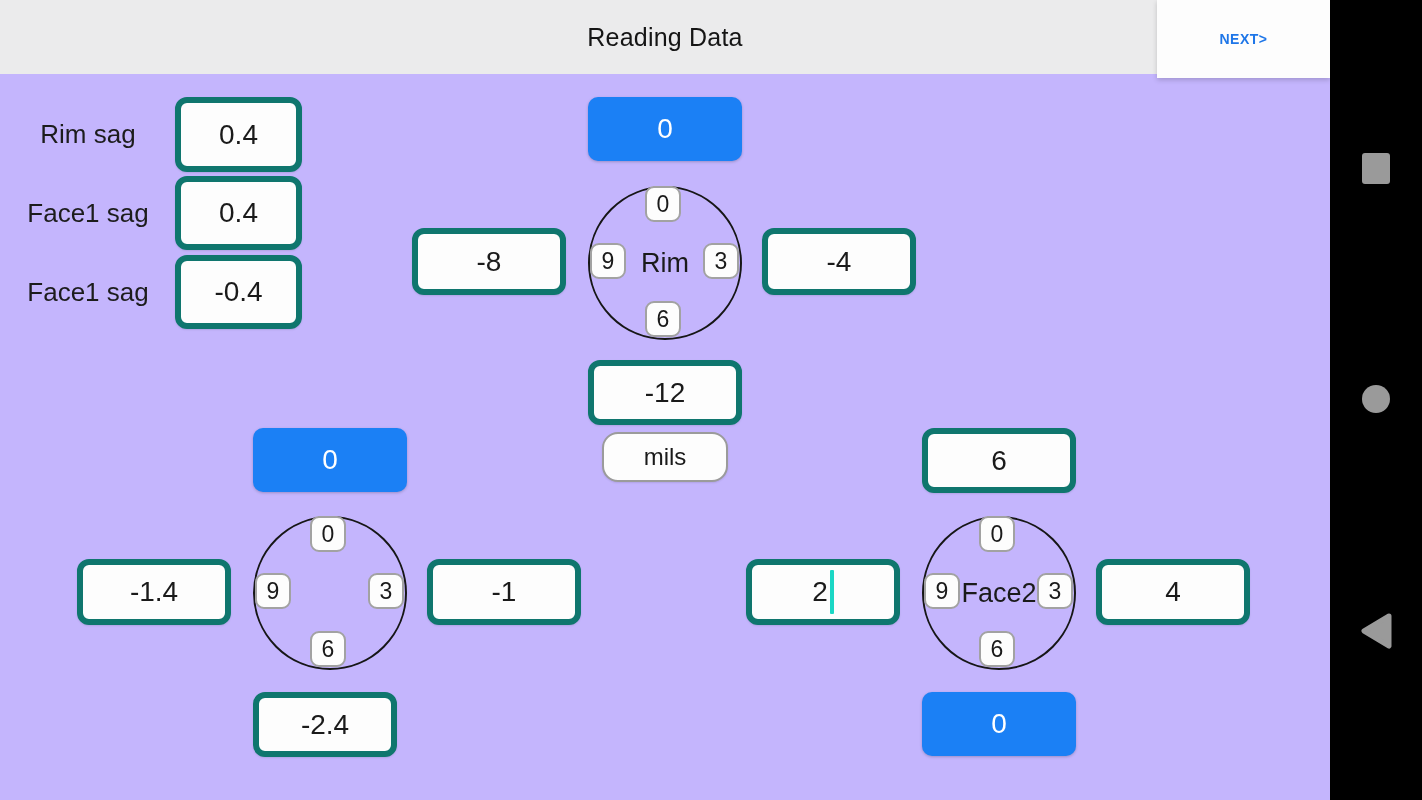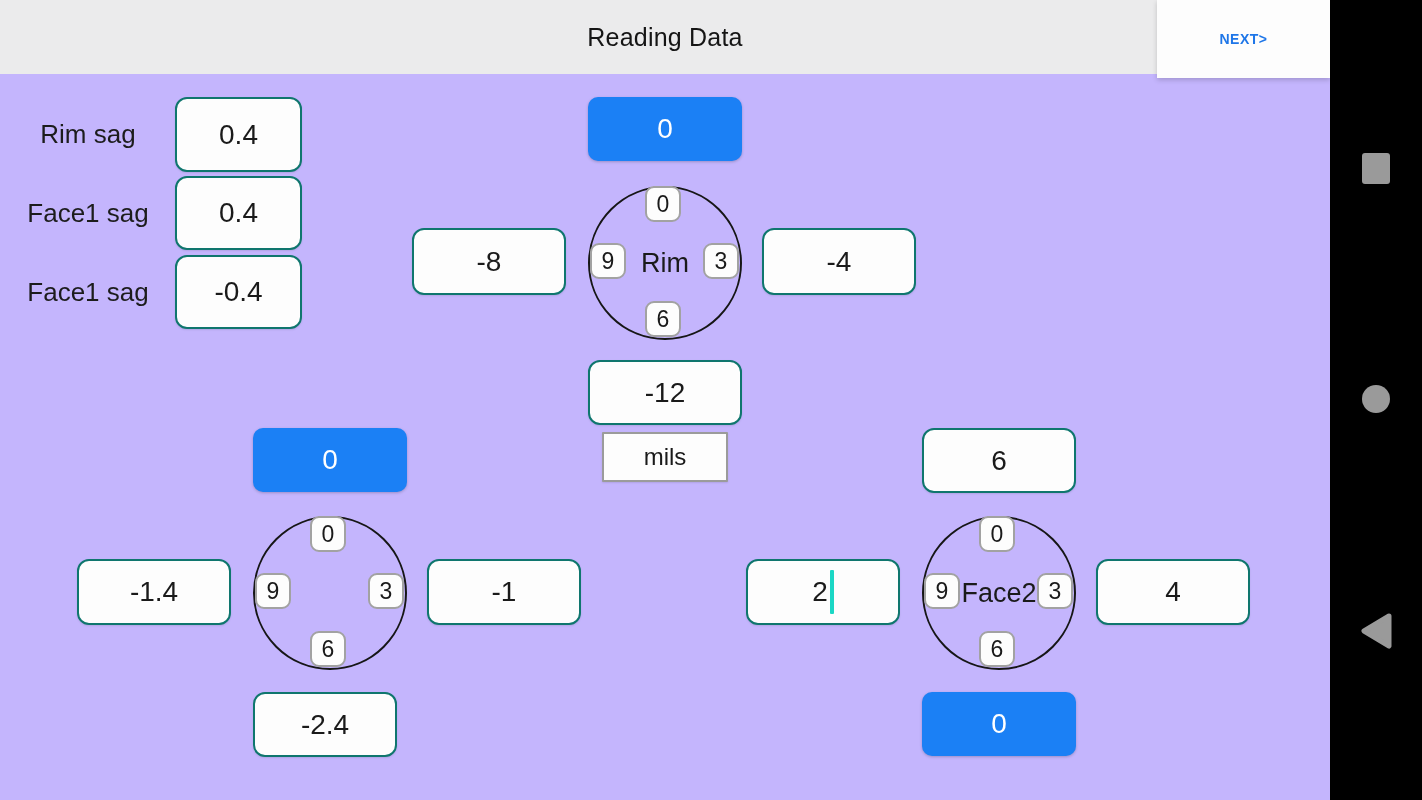--- a/index.html
+++ b/index.html
@@ -6,33 +6,33 @@
   body{font-family:"Liberation Sans", sans-serif; background:#000;}
   .screen{position:relative;width:1422px;height:800px;overflow:hidden;background:#000;}
   .app{position:absolute;left:0;top:0;width:1330px;height:800px;background:#c4b5fd;}
   .topbar{position:absolute;left:0;top:0;width:1330px;height:74px;background:#ebebec;}
   .title{position:absolute;left:0;top:0;width:1330px;height:74px;display:flex;align-items:center;justify-content:center;
          font-size:25px;font-weight:500;color:#151515;letter-spacing:.2px;}
   .next-panel{position:absolute;left:1157px;top:0;width:173px;height:78px;background:#fdfdfd;
          box-shadow:0 2px 5px rgba(0,0,0,.18);display:flex;align-items:center;justify-content:center;cursor:pointer;}
   .next-text{color:#1e76e8;font-size:14px;font-weight:700;letter-spacing:.5px;}
 
-  .box{position:absolute;background:#fdfdfd;border:2px solid #0f766e;border-radius:12px;
+  .box{position:absolute;background:#fdfdfd;border:6px solid #0f766e;border-radius:12px;
        display:flex;align-items:center;justify-content:center;font-size:28px;color:#1a1a1a;
        box-shadow:0 1px 2px rgba(0,0,0,.10);box-sizing:border-box;}
   .btn-blue{position:absolute;background:#1b80f5;border:none;border-radius:10px;display:flex;align-items:center;
        justify-content:center;font-size:28px;color:#fff;box-shadow:0 1px 3px rgba(0,0,0,.22);box-sizing:border-box;cursor:pointer;}
   .sag-label{position:absolute;left:0;width:176px;height:75px;display:flex;align-items:center;justify-content:center;
        font-size:26px;color:#1c1c1c;}
   .dial-circle{position:absolute;border:2px solid #161616;border-radius:50%;box-sizing:border-box;}
   .dial-name{position:absolute;display:flex;align-items:center;justify-content:center;
        font-size:27px;color:#1a1a1a;pointer-events:none;}
   .pos-box{position:absolute;width:36px;height:36px;background:#fdfdfd;border:2px solid #a2a2a2;border-radius:9px;
        display:flex;align-items:center;justify-content:center;font-size:23px;color:#1a1a1a;box-sizing:border-box;}
-  .units{position:absolute;background:#fdfdfd;border:2px solid #9b9b9b;border-radius:1px;display:flex;align-items:center;
+  .units{position:absolute;background:#fdfdfd;border:2px solid #9b9b9b;border-radius:16px;display:flex;align-items:center;
        justify-content:center;font-size:24px;color:#1a1a1a;box-sizing:border-box;box-shadow:0 1px 2px rgba(0,0,0,.10);cursor:pointer;}
   .caret{width:4px;height:44px;background:#1bd7c5;margin-left:2px;border-radius:1px;}
 
   .navbar{position:absolute;left:1330px;top:0;width:92px;height:800px;background:#000;}
   .nav-square{position:absolute;left:32px;top:153px;width:28px;height:31px;background:#9a9a9a;border-radius:3px;cursor:pointer;}
   .nav-circle{position:absolute;left:32px;top:385px;width:28px;height:28px;background:#9a9a9a;border-radius:50%;cursor:pointer;}
   .nav-back{position:absolute;left:28px;top:611px;cursor:pointer;}
 </style>
 </head>
 <body>

